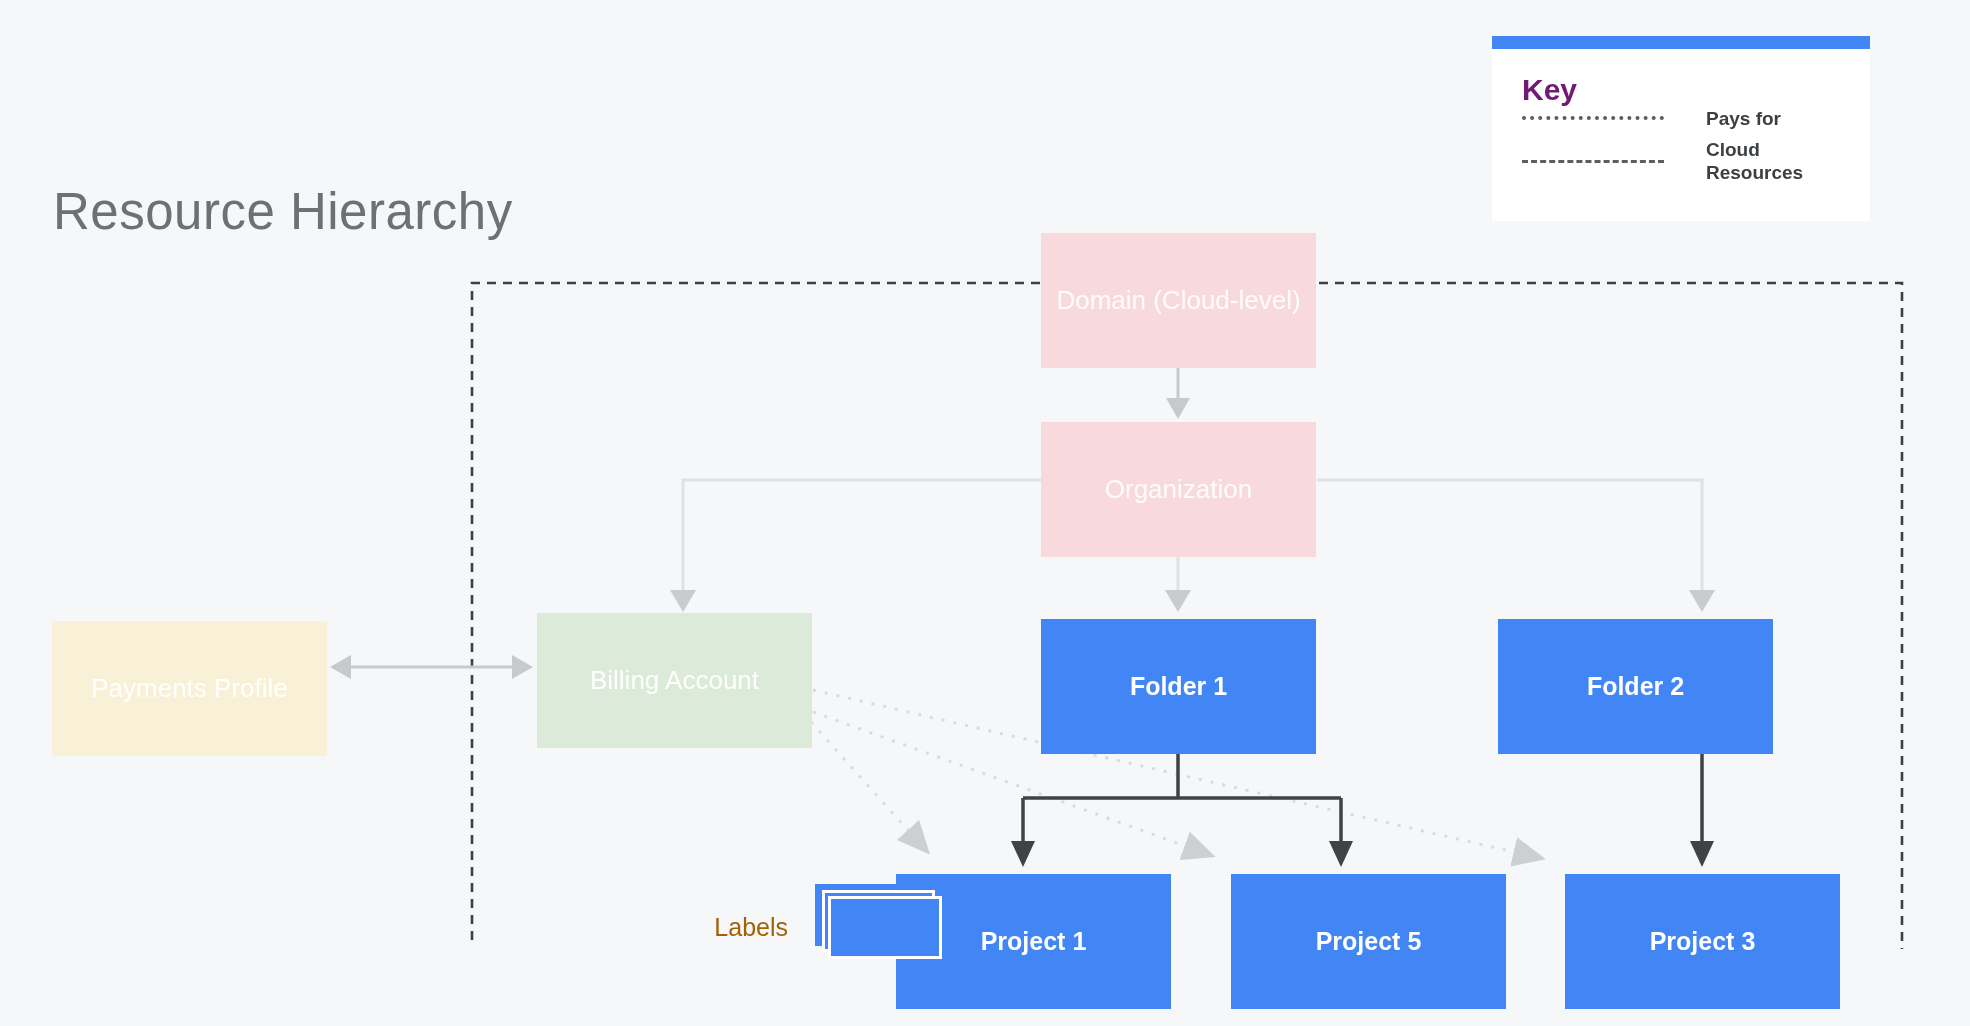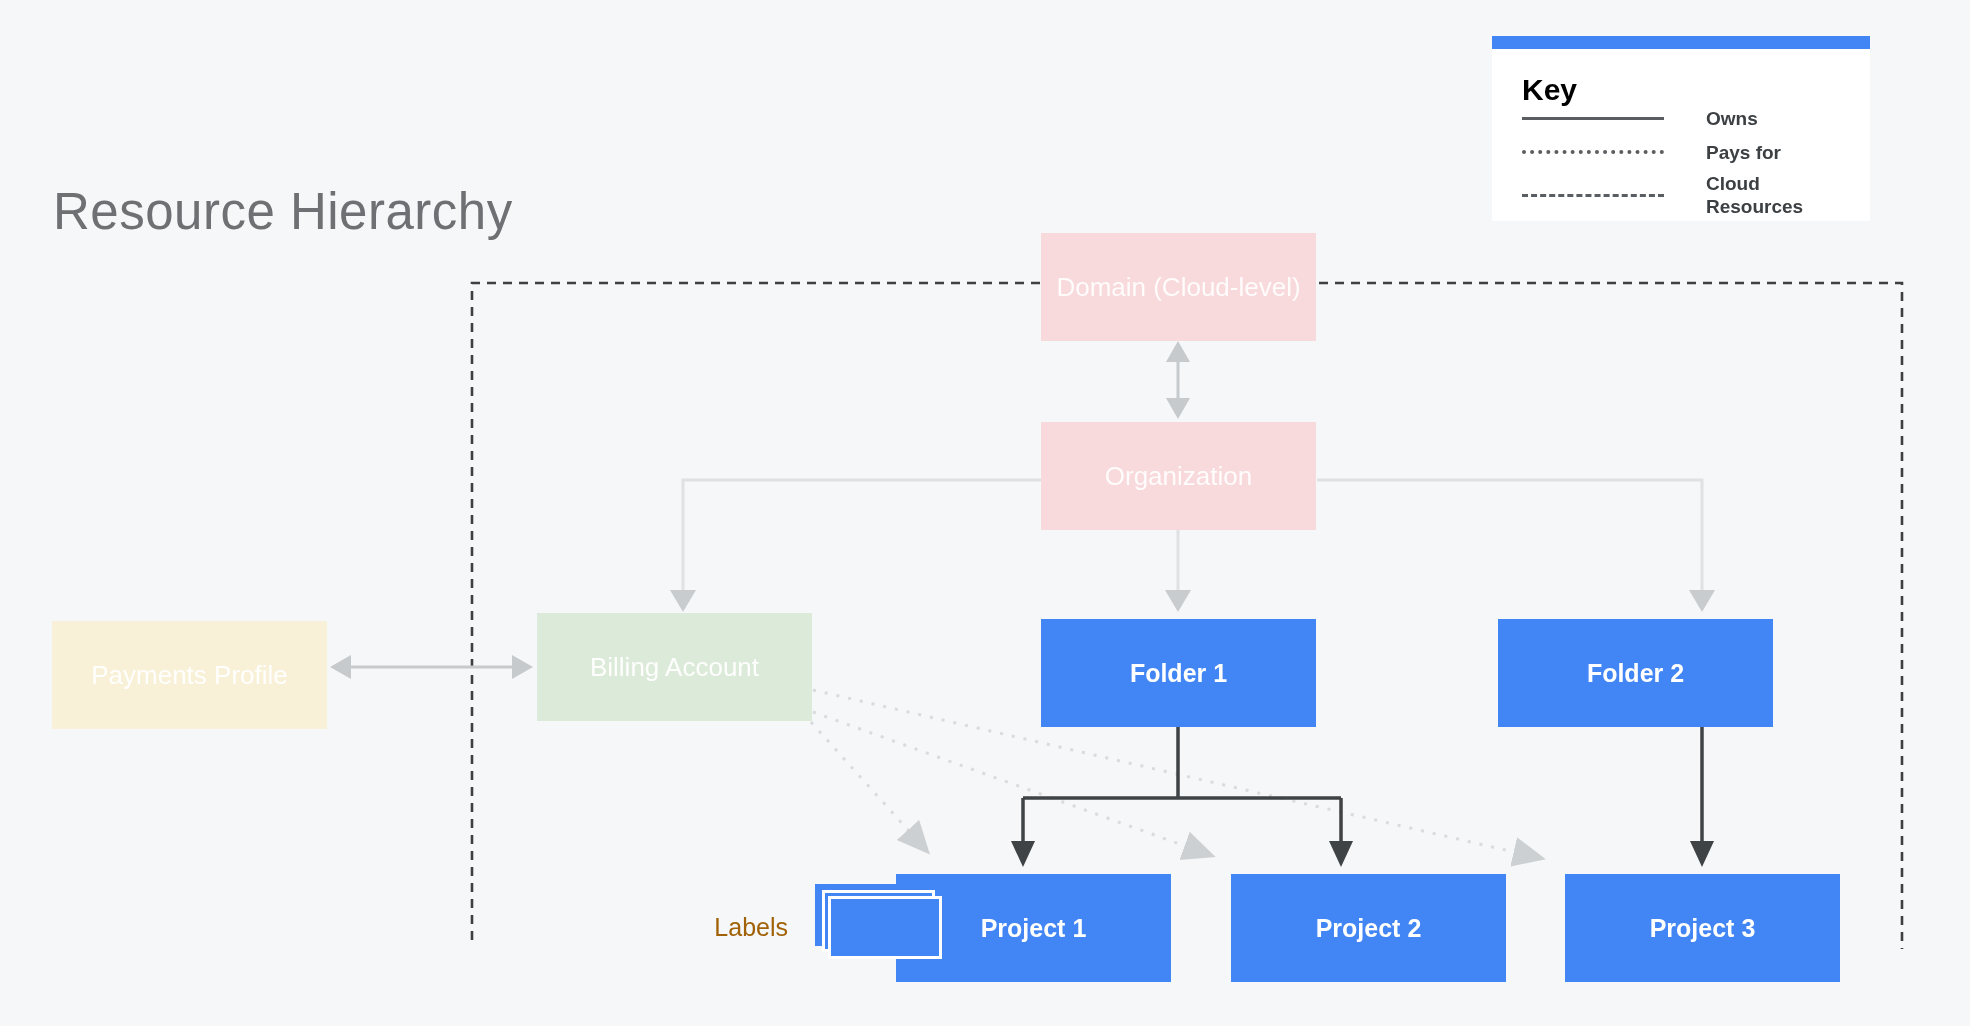--- a/index.html
+++ b/index.html
@@ -10,21 +10,21 @@
   }
   
   .page-title{
     position:absolute;left:53px;top:182px;
     font-size:51px;font-weight:400;color:#6e7073;letter-spacing:.5px;
   }
   
   svg.wires{position:absolute;left:0;top:0;width:1970px;height:1026px;}
   
   .node{
-    position:absolute;width:275px;height:108px;
+    position:absolute;width:275px;height:135px;
     display:flex;align-items:center;justify-content:center;
     font-size:26px;white-space:nowrap;
   }
   .node.pink  {background:#f8d9dc;color:rgba(255,255,255,.9);}
   .node.green {background:#dcead9;color:rgba(255,255,255,.95);text-align:right;}
   .node.cream {background:#f8f0d7;color:rgba(255,255,255,.95);}
   .node.blue  {background:#4285f4;color:#ffffff;font-weight:700;font-size:25px;margin-top:6px;}
   .n-domain   {left:1041px;top:233px;}
   .n-org      {left:1041px;top:422px;}
   .n-payments {left:52px;  top:613px;margin-top:8px;}
@@ -41,21 +41,21 @@
   }
   .labels-icon{position:absolute;left:815px;top:884px;width:145px;height:80px;z-index:3;}
   .labels-icon .card{position:absolute;background:#4285f4;box-sizing:border-box;}
   .labels-icon .c-back {left:0;top:0;width:112px;height:62px;}
   .labels-icon .c-mid  {left:7px;top:6px;width:113px;height:62px;border:3px solid #ffffff;}
   .labels-icon .c-front{left:13px;top:12px;width:114px;height:63px;border:3px solid #ffffff;}
   
   .legend{position:absolute;left:1492px;top:36px;width:378px;z-index:4;}
   .legend .bar{height:13px;background:#4285f4;}
   .legend .card{background:#ffffff;height:172px;position:relative;}
-  .legend .key-title{position:absolute;left:30px;top:24px;font-size:30px;font-weight:700;color:#000000;}
+  .legend .key-title{position:absolute;left:30px;top:24px;font-size:30px;font-weight:700;color:#701a75;}
   .legend .rows{position:absolute;left:30px;top:52px;right:10px;}
   .legend .lrow{display:flex;align-items:center;min-height:34px;}
   .legend .lrow.tall{min-height:52px;}
   .legend .sample{width:142px;flex:0 0 142px;}
   .legend .sample span{display:block;border-top-color:#5a5e62;}
   .legend .s-solid  span{border-top:3px solid #5a5e62;}
   .legend .s-dotted span{border-top:4px dotted #5a5e62;}
   .legend .s-dashed span{border-top:3px dashed #5a5e62;}
   .legend .llabel{margin-left:42px;font-size:19px;font-weight:700;color:#3c4043;line-height:23px;max-width:120px;}
 </style>
@@ -139,45 +139,39 @@
 <div class="node blue n-folder1">
   <span>Folder 1</span>
 </div>
 <div class="node blue n-folder2">
   <span>Folder 2</span>
 </div>
 <div class="node blue n-project1">
   <span>Project 1</span>
 </div>
 <div class="node blue n-project2">
-  <span>Project 2</span>
+  <span>Project 5</span>
 </div>
 <div class="node blue n-project3">
   <span>Project 3</span>
 </div>
 
 <div class="labels-caption">Labels</div>
 <div class="labels-icon">
   <div class="card c-back"></div>
   <div class="card c-mid"></div>
   <div class="card c-front"></div>
 </div>
 
 <div class="legend">
   <div class="bar"></div>
   <div class="card">
     <div class="key-title">Key</div>
     <div class="rows">
       <div class="lrow">
-        <div class="sample s-solid">
-            <span></span>
-          </div>
-        <div class="llabel">Owns</div>
-      </div>
-      <div class="lrow">
         <div class="sample s-dotted">
             <span></span>
           </div>
         <div class="llabel">Pays for</div>
       </div>
       <div class="lrow tall">
         <div class="sample s-dashed">
             <span></span>
           </div>
         <div class="llabel">Cloud Resources</div>

